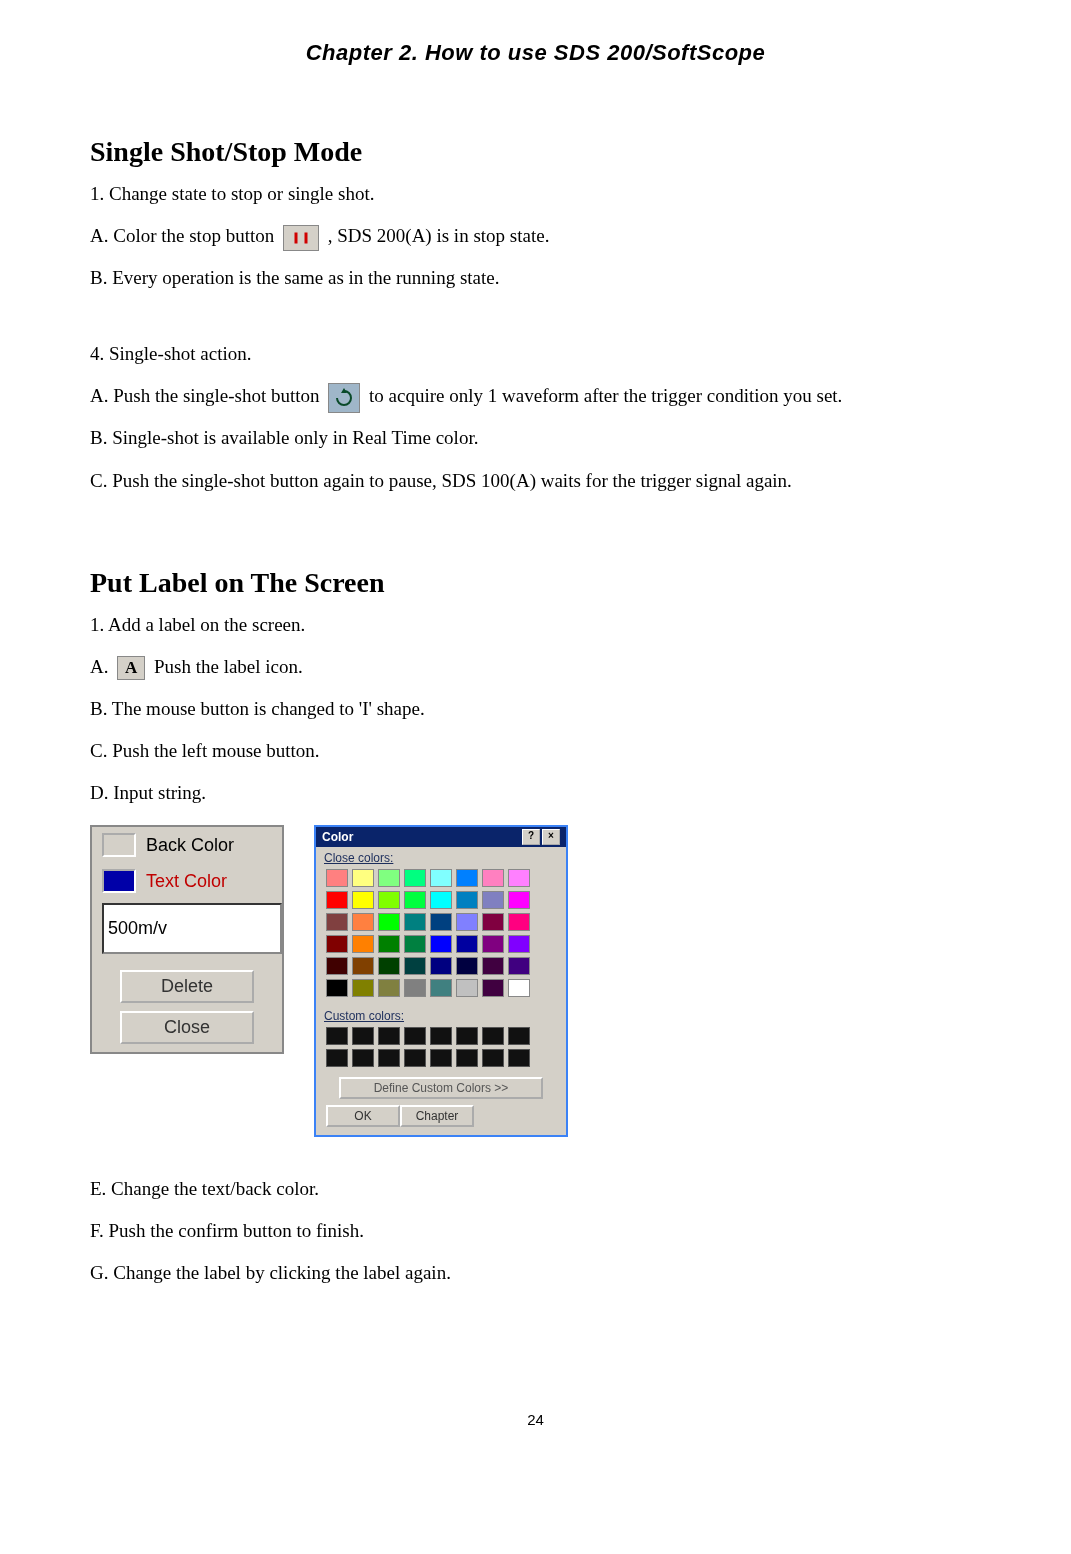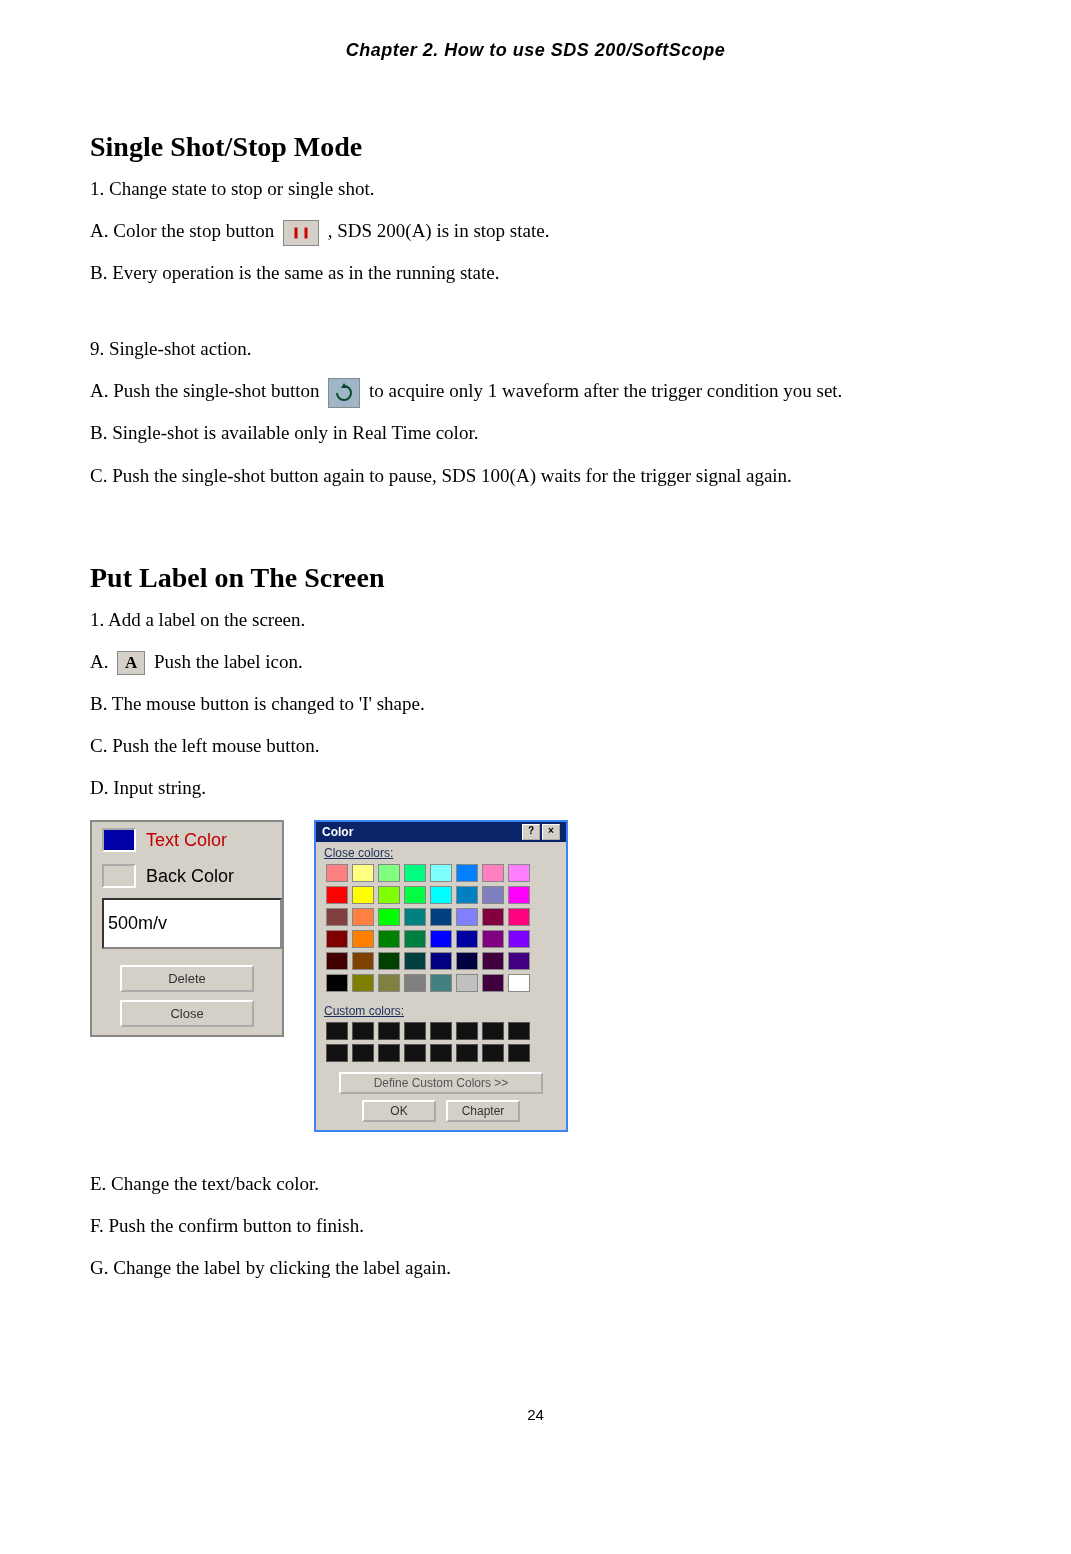--- a/index.html
+++ b/index.html
@@ -9,21 +9,21 @@
     color: #000;
     width: 1071px;
     box-sizing: border-box;
     background: #fff;
   }
   .header {
     text-align: center;
     font-family: Verdana, Geneva, sans-serif;
     font-style: italic;
     font-weight: bold;
-    font-size: 18px;
+    font-size: 22px;
     letter-spacing: 0.5px;
     margin-bottom: 70px;
   }
   h2 {
     font-size: 28px;
     font-weight: bold;
     margin: 12px 0 8px 0;
   }
   .body-line {
     font-size: 19px;
@@ -107,21 +107,21 @@
     background:#fff;
   }
   .label-panel .btn{
     display:block;
     margin:8px auto;
     width:130px;
     padding:4px 0;
     text-align:center;
     background:#d4d0c8;
     border:2px outset #fff;
-    font-size:13px;
+    font-size:18px;
     color:#333;
   }
 
   
   .color-dialog{
     width:250px;
     background:#d4d0c8;
     border:2px solid #3b82f6;
     font-family:Tahoma, Arial, sans-serif;
     font-size:12px;
@@ -179,22 +179,21 @@
     width:200px;
     padding:2px 0;
     font-size:12px;
     text-align:center;
     background:#d4d0c8;
     border:2px outset #fff;
     color:#555;
   }
   .okcancel{
     display:flex;
-    gap:10px;
-    justify-content:center;
+    justify-content:flex-start;
     padding:0 10px 8px 10px;
   }
   .okcancel .b{
     width:70px;
     text-align:center;
     padding:2px 0;
     background:#d4d0c8;
     border:2px outset #fff;
     font-size:12px;
     color:#333;
@@ -214,21 +213,21 @@
 
 <h2>Single Shot/Stop Mode</h2>
 <div class="body-line">1. Change state to stop or single shot.</div>
 <div class="body-line">
   <span>A. Color the stop button </span>
   <span class="inline-icon stop"></span>
   <span>, SDS 200(A) is in stop state.</span>
 </div>
 <div class="body-line">B. Every operation is the same as in the running state.</div>
 <div class="spacer"></div>
-<div class="body-line">9. Single-shot action.</div>
+<div class="body-line">4. Single-shot action.</div>
 <div class="body-line">
   <span>A. Push the single-shot button </span>
   <span class="inline-icon single-shot">
     <svg width="20" height="20" viewBox="0 0 20 20">
       <path d="M10 3 A7 7 0 1 1 3 10" fill="none" stroke="#0a4a2a" stroke-width="2"></path>
       <path d="M10 0 L13 5 L7 5 Z" fill="#0a4a2a"></path>
     </svg>
   </span>
   <span> to acquire only 1 waveform after the trigger condition you set.</span>
 </div>
@@ -245,26 +244,26 @@
   <span> Push the label icon.</span>
 </div>
 <div class="body-line">B. The mouse button is changed to 'I' shape.</div>
 <div class="body-line">C. Push the left mouse button.</div>
 <div class="body-line">D. Input string.</div>
 
 <div class="figure-row">
 
   <div class="label-panel">
     <div class="row">
+      <span class="swatch grey"></span>
+      <span>Back Color</span>
+    </div>
+    <div class="row">
       <span class="swatch blue"></span>
       <span style="color:#c00000;">Text Color</span>
-    </div>
-    <div class="row">
-      <span class="swatch grey"></span>
-      <span>Back Color</span>
     </div>
     <input type="text" value="500m/v" style="">
     <div class="btn">Delete</div>
     <div class="btn">Close</div>
   </div>
 
   <div class="color-dialog">
     <div class="cd-title">
       <span>Color</span>
       <span class="sys">

